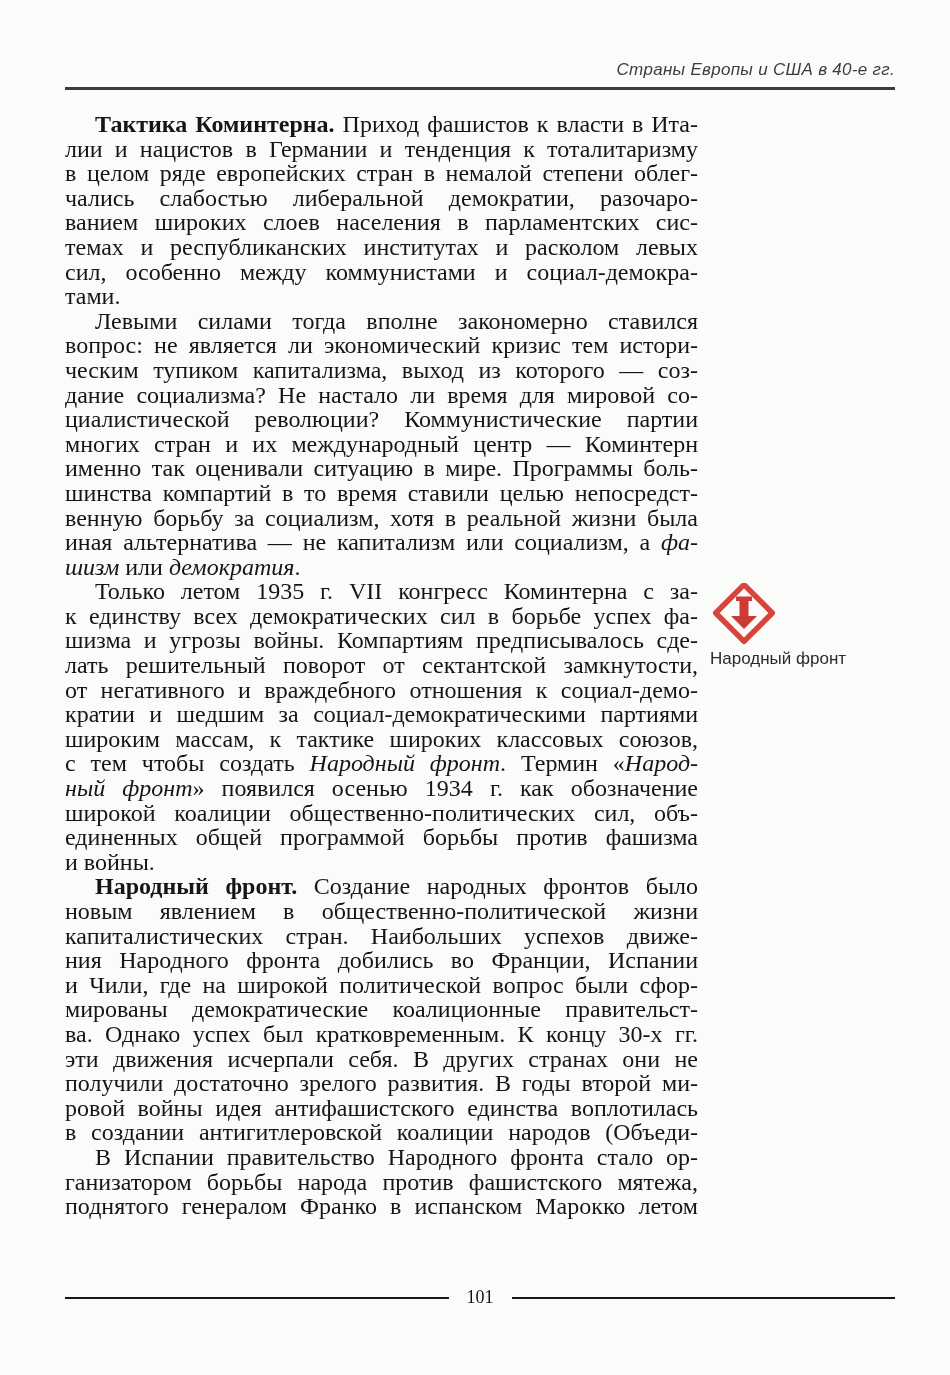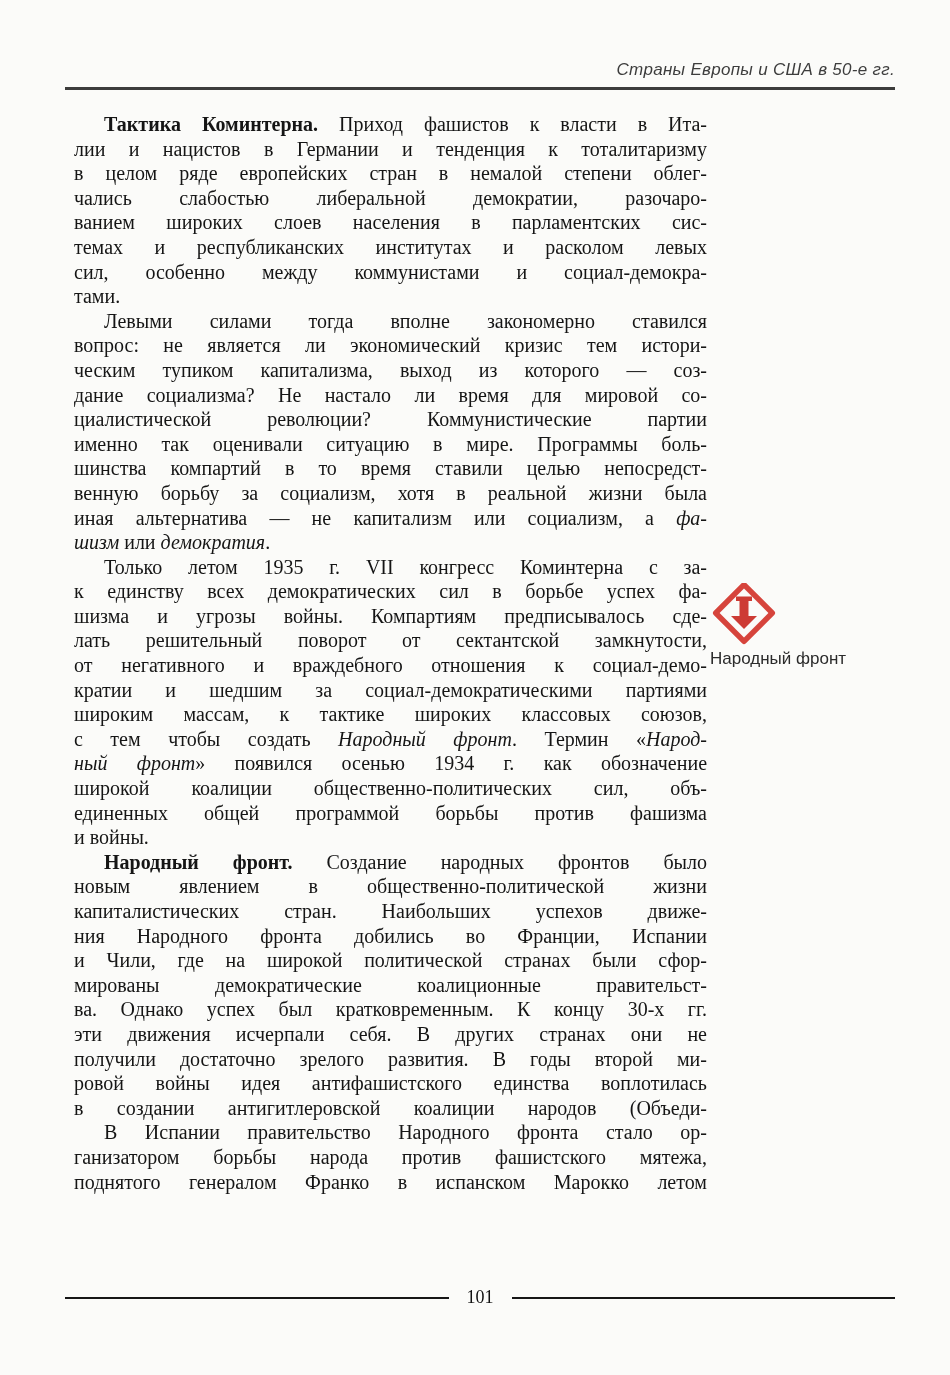--- a/index.html
+++ b/index.html
@@ -20,22 +20,22 @@
     font-size:17px;
     color:#3d3d3d;
     letter-spacing:.3px;
   }
   .head-rule{
     position:absolute;left:65px;top:87px;width:830px;height:3px;
     background:#3c3c3c;
   }
   
   .text-column{
-    position:absolute;left:74px;top:112px;width:633px;
-    font-size:20px;
+    position:absolute;left:65px;top:112px;width:633px;
+    font-size:24px;
     line-height:24.6px;
   }
   .para{margin:0;}
   .line{
     text-align:justify;
     text-align-last:justify;
     white-space:normal;
   }
   .line.first{padding-left:30px;}
   .line.last{text-align-last:left;}
@@ -62,41 +62,42 @@
     margin:0 18px;
     font-size:18px;
     color:#111;
   }
 </style>
 </head>
 <body>
 
 <div class="page">
 
-  <div class="running-head">Страны Европы и США в 50-е гг.</div>
+  <div class="running-head">Страны Европы и США в 40-е гг.</div>
 
   <div class="head-rule"></div>
 
   <main class="text-column" id="body-text">
       <div class="para">
         <div class="line first"><b>Тактика Коминтерна.</b> Приход фашистов к власти в Ита-</div>
         <div class="line">лии и нацистов в Германии и тенденция к тоталитаризму</div>
         <div class="line">в целом ряде европейских стран в немалой степени облег-</div>
         <div class="line">чались слабостью либеральной демократии, разочаро-</div>
         <div class="line">ванием широких слоев населения в парламентских сис-</div>
         <div class="line">темах и республиканских институтах и расколом левых</div>
         <div class="line">сил, особенно между коммунистами и социал-демокра-</div>
         <div class="line last">тами.</div>
       </div>
       <div class="para">
         <div class="line first">Левыми силами тогда вполне закономерно ставился</div>
         <div class="line">вопрос: не является ли экономический кризис тем истори-</div>
         <div class="line">ческим тупиком капитализма, выход из которого — соз-</div>
         <div class="line">дание социализма? Не настало ли время для мировой со-</div>
         <div class="line">циалистической революции? Коммунистические партии</div>
+        <div class="line">многих стран и их международный центр — Коминтерн</div>
         <div class="line">именно так оценивали ситуацию в мире. Программы боль-</div>
         <div class="line">шинства компартий в то время ставили целью непосредст-</div>
         <div class="line">венную борьбу за социализм, хотя в реальной жизни была</div>
         <div class="line">иная альтернатива — не капитализм или социализм, а <i>фа-</i></div>
         <div class="line last"><i>шизм</i> или <i>демократия</i>.</div>
       </div>
       <div class="para">
         <div class="line first">Только летом 1935 г. VII конгресс Коминтерна с за-</div>
         <div class="line">к единству всех демократических сил в борьбе успех фа-</div>
         <div class="line">шизма и угрозы войны. Компартиям предписывалось сде-</div>
@@ -108,21 +109,21 @@
         <div class="line"><i>ный фронт</i>» появился осенью 1934 г. как обозначение</div>
         <div class="line">широкой коалиции общественно-политических сил, объ-</div>
         <div class="line">единенных общей программой борьбы против фашизма</div>
         <div class="line last">и войны.</div>
       </div>
       <div class="para">
         <div class="line first"><b>Народный фронт.</b> Создание народных фронтов было</div>
         <div class="line">новым явлением в общественно-политической жизни</div>
         <div class="line">капиталистических стран. Наибольших успехов движе-</div>
         <div class="line">ния Народного фронта добились во Франции, Испании</div>
-        <div class="line">и Чили, где на широкой политической странах были сфор-</div>
+        <div class="line">и Чили, где на широкой политической вопрос были сфор-</div>
         <div class="line">мированы демократические коалиционные правительст-</div>
         <div class="line">ва. Однако успех был кратковременным. К концу 30-х гг.</div>
         <div class="line">эти движения исчерпали себя. В других странах они не</div>
         <div class="line">получили достаточно зрелого развития. В годы второй ми-</div>
         <div class="line">ровой войны идея антифашистского единства воплотилась</div>
         <div class="line">в создании антигитлеровской коалиции народов (Объеди-</div>
       </div>
       <div class="para">
         <div class="line first">В Испании правительство Народного фронта стало ор-</div>
         <div class="line">ганизатором борьбы народа против фашистского мятежа,</div>

